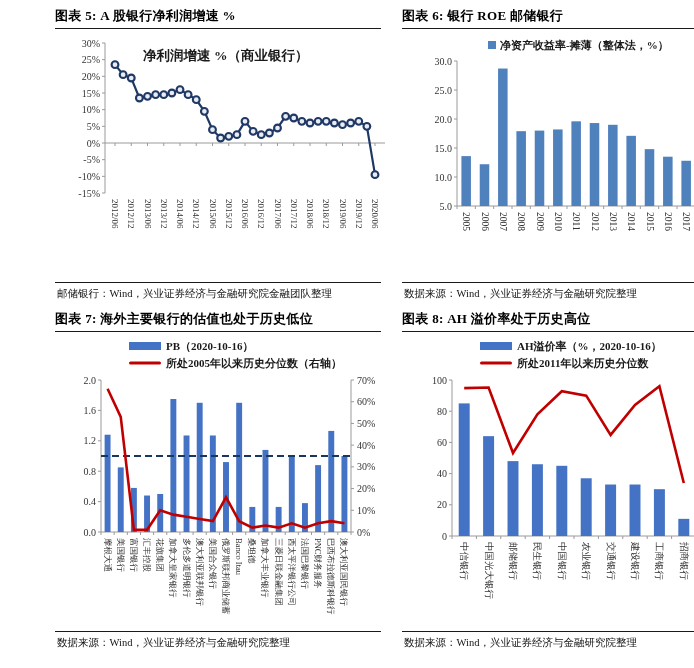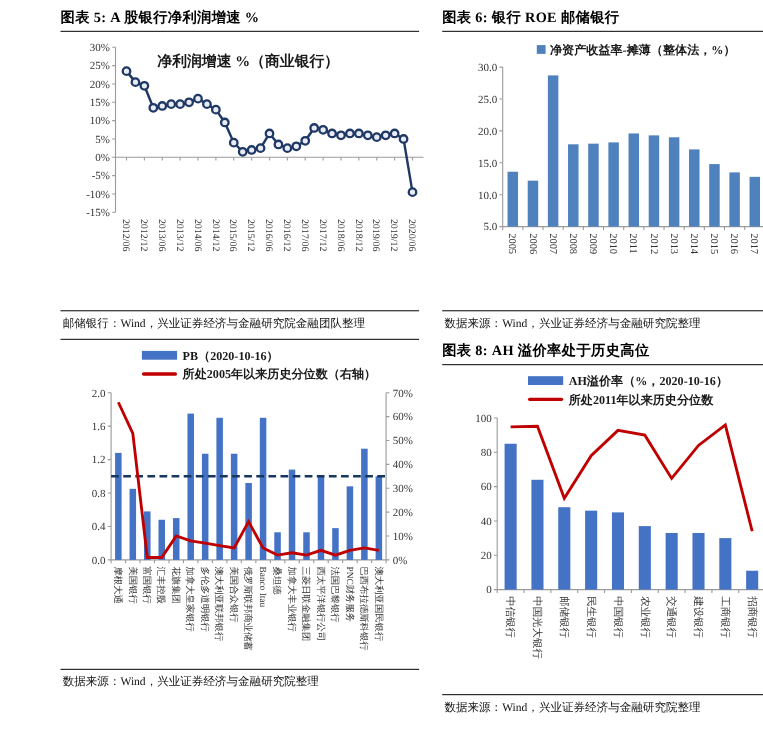--- a/index.html
+++ b/index.html
@@ -186,20 +186,21 @@
           <text x="299.5" y="181" font-size="9.5" fill="#333" text-anchor="start" transform="rotate(90 299.5 181)">2018</text>
           <rect x="316.0666666666666" y="139.04000000000002" width="9.533333333333333" height="35.95999999999998" fill="#4F81BD"></rect>
           <text x="317.8333333333333" y="181" font-size="9.5" fill="#333" text-anchor="start" transform="rotate(90 317.8333333333333 181)">2019</text>
         </svg>
       <div class="source-rule"></div>
       <div class="source">数据来源：Wind，兴业证券经济与金融研究院整理</div>
     </section>
   </div>
   <div class="row">
     <section class="panel">
+      <h3 class="panel-title">图表 7: 海外主要银行的估值也处于历史低位</h3>
       <div class="title-rule"></div>
       <svg class="chart" width="347" height="296" viewBox="0 0 347 296">
           <rect x="74" y="8" width="32" height="8" fill="#4472C4"></rect>
           <text x="111" y="16" font-size="11" fill="#1a1a1a" text-anchor="start" font-weight="600">PB（2020-10-16）</text>
           <rect x="74" y="27.5" width="32" height="3" fill="#C00000" rx="1.5"></rect>
           <text x="111" y="33" font-size="11" fill="#1a1a1a" text-anchor="start" font-weight="600">所处2005年以来历史分位数（右轴）</text>
           <line x1="46" y1="46" x2="46" y2="198" stroke="#9a9a9a"></line>
           <line x1="43" y1="46" x2="46" y2="46" stroke="#9a9a9a"></line>
           <text x="41" y="49.5" font-size="10" fill="#333" text-anchor="end">2.0</text>
           <line x1="43" y1="76.39999999999999" x2="46" y2="76.39999999999999" stroke="#9a9a9a"></line>

